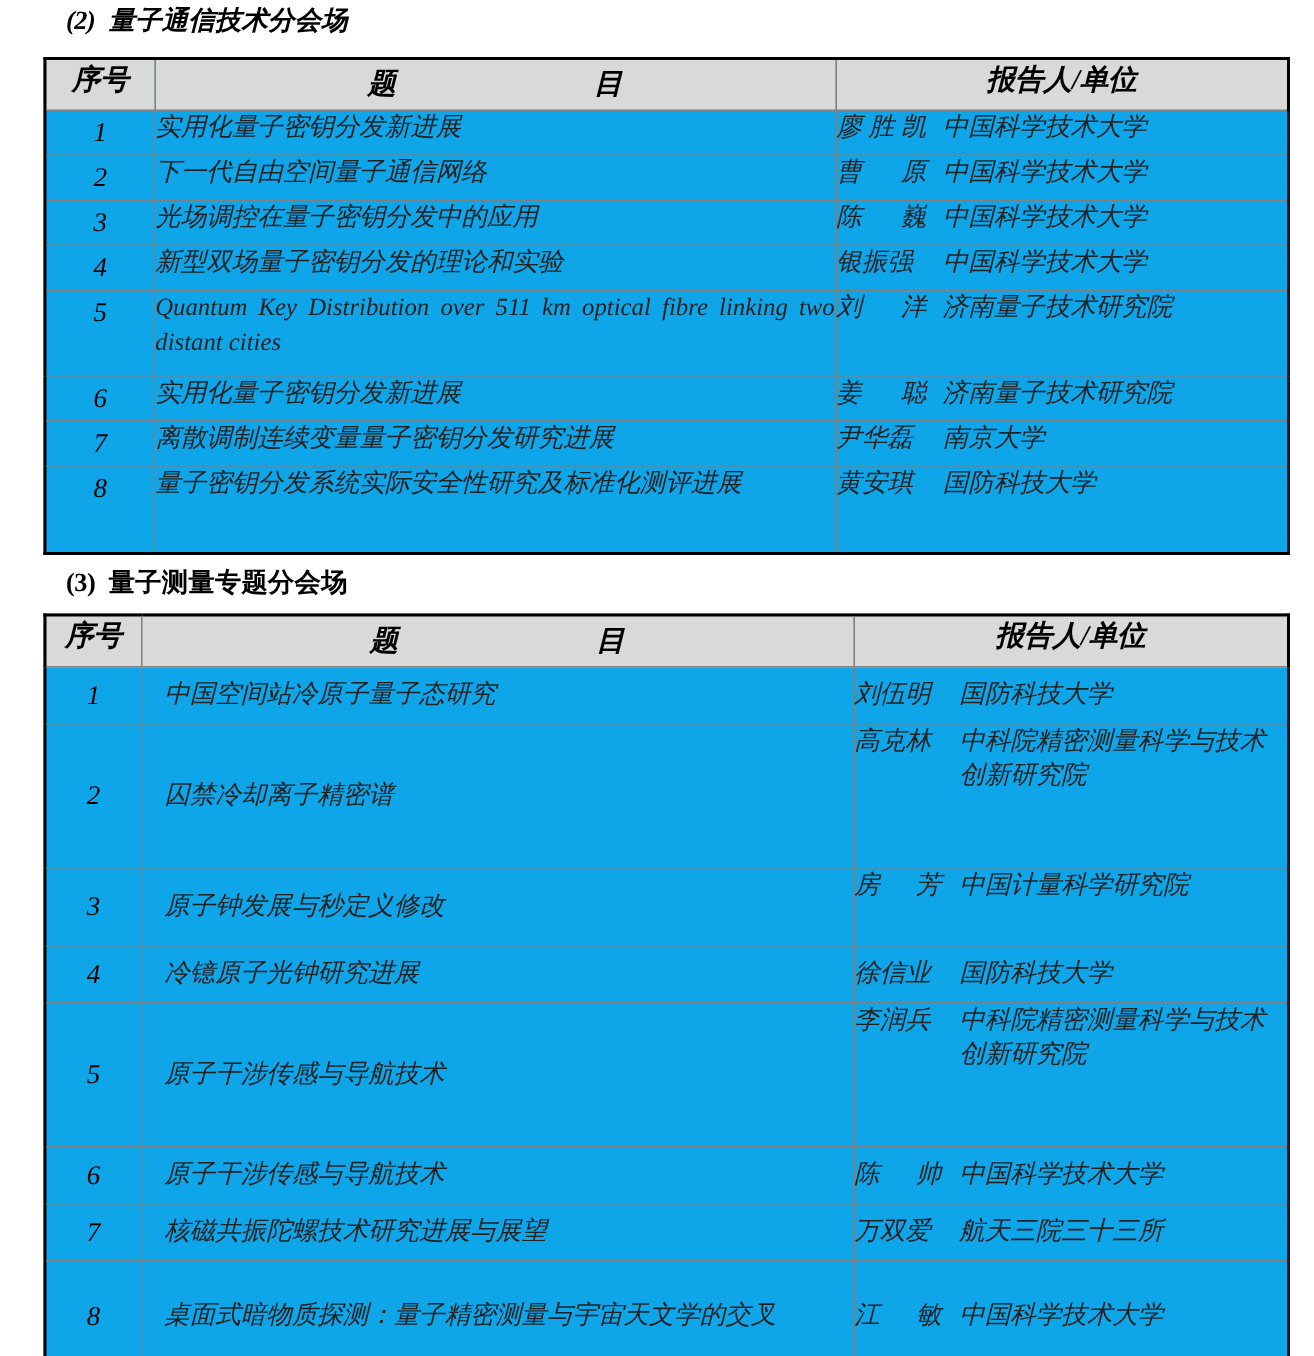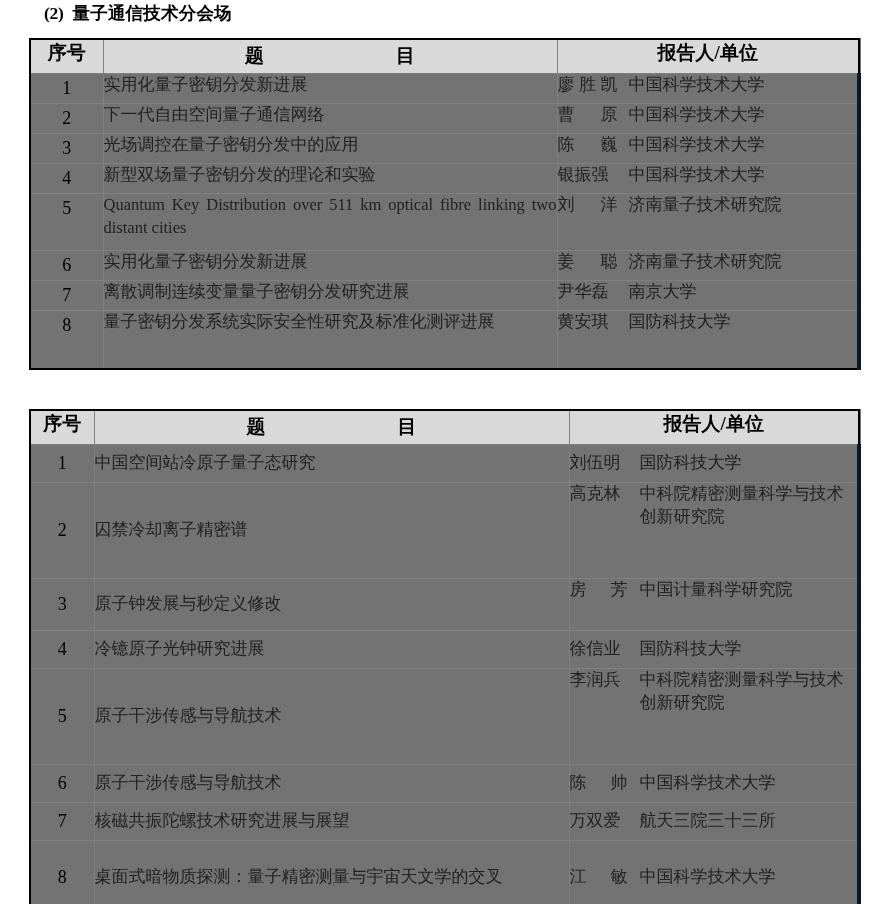--- a/index.html
+++ b/index.html
@@ -40,33 +40,35 @@
   }
   .section-heading .sec-title {
     margin-left: 9px;
     letter-spacing: 0.2px;
   }
 
   #heading-1 {
     position: absolute;
     left: 44px;
     top: 3px;
+    font-style: italic;
   }
   #heading-2 {
     position: absolute;
     left: 44px;
     top: 378px;
   }
 
   
   table.agenda {
     position: absolute;
     border-collapse: collapse;
     table-layout: fixed;
-    background: #737373;
+    background: #0ea5e9;
+    font-style: italic;
   }
   table.agenda td, table.agenda th {
     border: 1px solid #808080;
     padding: 0;
     vertical-align: top;
     font-weight: normal;
   }
   table.agenda thead th {
     background: #d9d9d9;
     border-top: 2px solid #000000;
@@ -74,21 +76,21 @@
     font-family: "Liberation Serif", "DejaVu Serif", serif;
     font-weight: bold;
     font-size: 19px;
     text-align: center;
     color: #000000;
   }
   table.agenda thead th.th-left  { border-left: 2px solid #000000; }
   table.agenda thead th.th-right { border-right: 2px solid #000000; }
 
   table.agenda tbody td.c-left  { border-left: 2px solid #000000; }
-  table.agenda tbody td.c-right { border-right: 4px solid #0f172a; }
+  table.agenda tbody td.c-right { border-right: 2px solid #0f172a; }
   table.agenda tbody tr:last-child td { border-bottom: 2px solid #000000; }
 
   
   .hdr-idx { padding: 3px 0 4px; }
   .hdr-title {
     padding: 3px 0 4px;
     display: block;
   }
   .hdr-title .ch {
     display: inline-block;
@@ -109,21 +111,21 @@
   
   #table-2 td.idx { vertical-align: middle; padding: 0; }
 
   
   td.title {
     font-size: 17px;
     line-height: 1.33;
     color: #222222;
     padding: 3px 8px 3px 9px;
   }
-  #table-2 td.title { vertical-align: middle; }
+  #table-2 td.title { vertical-align: middle; padding-left: 15px; }
   td.title.justify {
     text-align: justify;
     text-align-last: left;
     font-family: "Liberation Serif", "DejaVu Serif", serif;
   }
   td.title .en {
     font-family: "Liberation Serif", "DejaVu Serif", serif;
     font-size: 16.5px;
   }
 
@@ -269,20 +271,23 @@
           <div class="sp-row">
             <span class="sp-name n3">黄安琪</span>
             <span class="sp-org">国防科技大学</span>
           </div>
         </td>
       </tr>
 
     </tbody>
   </table>
 
+  <div class="section-heading" id="heading-2">
+    <span class="sec-num">(3)</span><span class="sec-title">量子测量专题分会场</span>
+  </div>
 
   <table class="agenda" id="table-2" style="left:29px; top:409px; width:829px;">
     <colgroup>
       <col style="width:64px">
       <col style="width:475px">
       <col style="width:290px">
     </colgroup>
     <thead>
       <tr>
         <th class="th-left">

